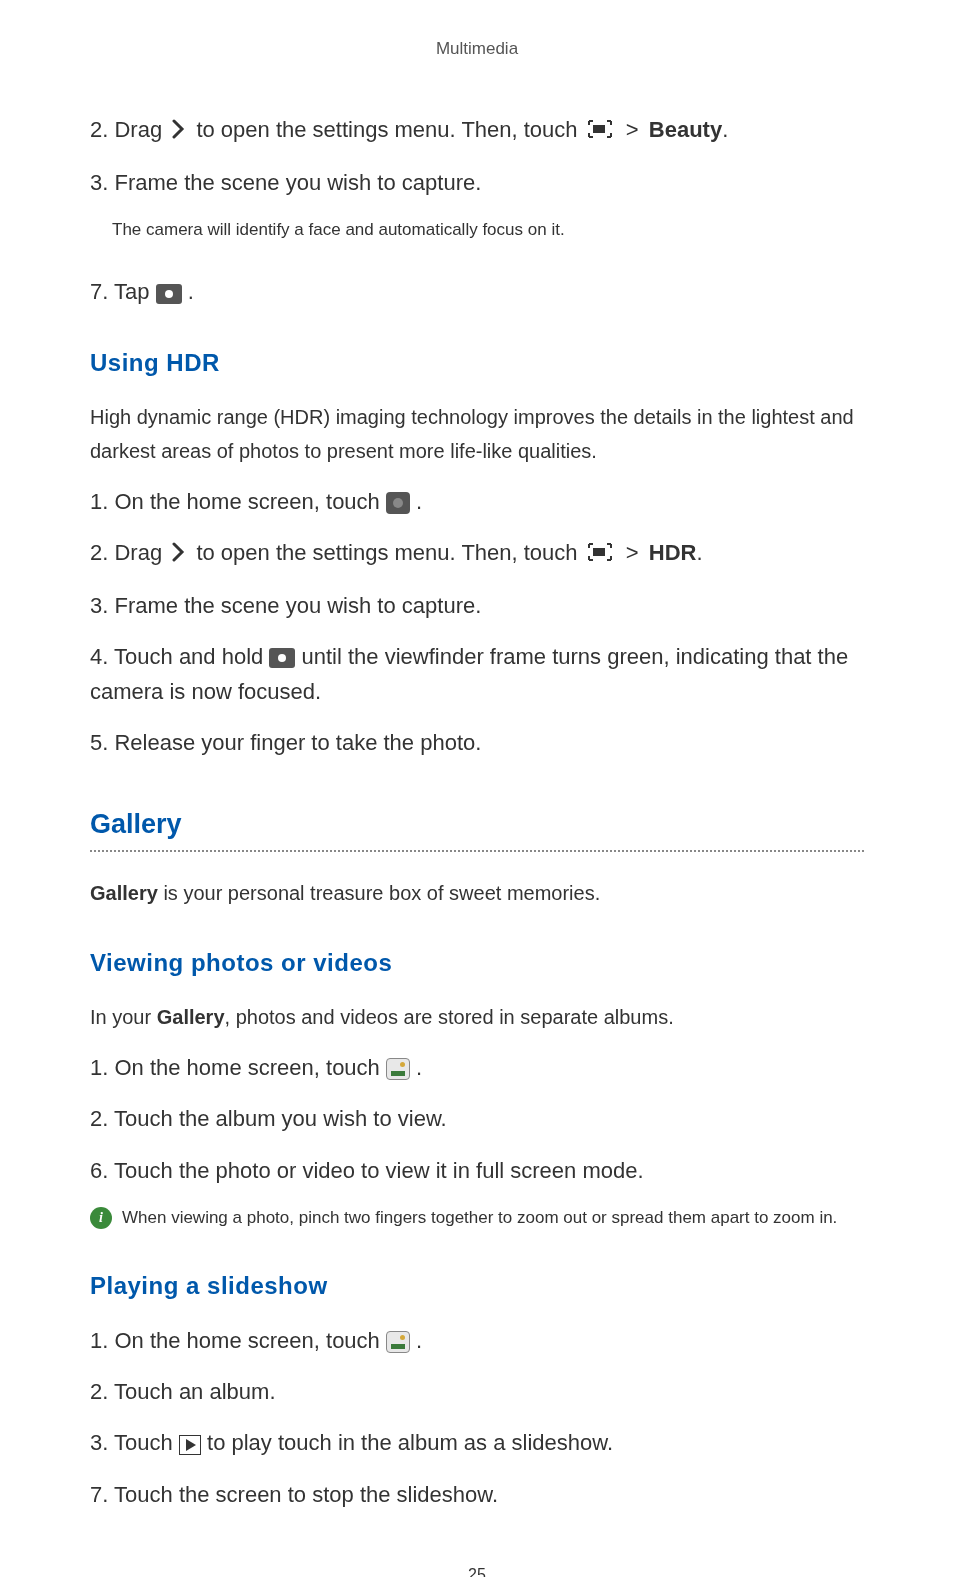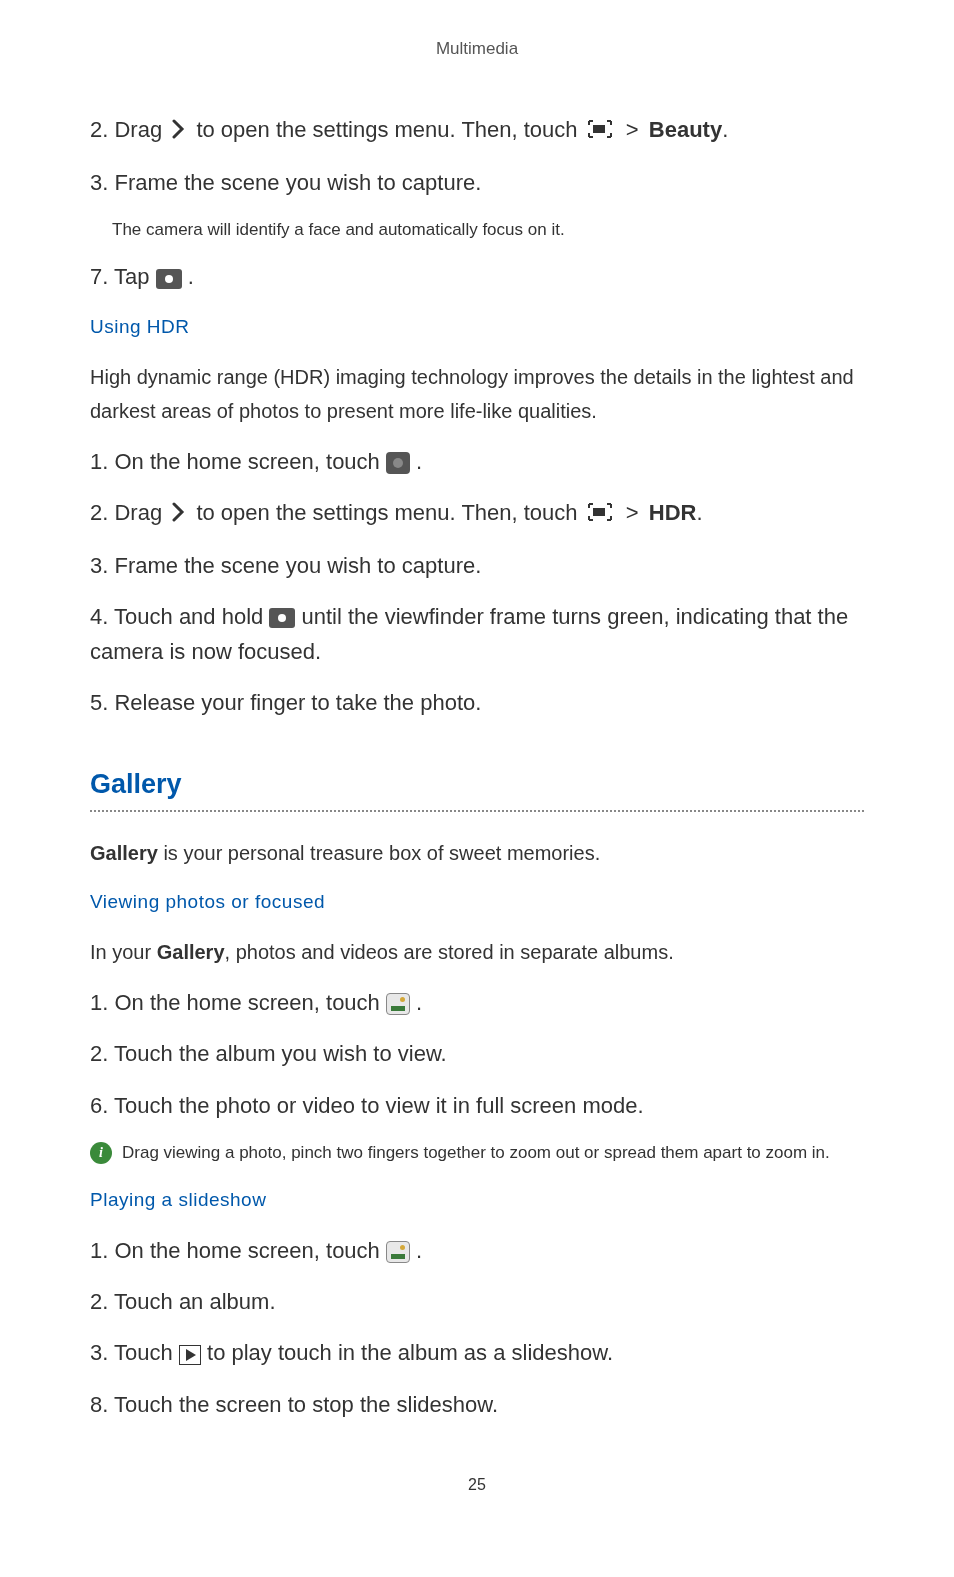--- a/index.html
+++ b/index.html
@@ -25,27 +25,27 @@
     .step {
       margin-bottom: 16px;
       font-size: 22px;
       color: #333;
       padding-left: 0;
     }
     .step-indent {
       padding-left: 22px;
       font-size: 17px;
       color: #333;
-      margin-bottom: 16px;
+      margin-bottom: 31px;
     }
     .subheading {
       color: #0058ab;
-      font-size: 19px;
-      font-weight: normal;
-      margin-top: 17px;
+      font-size: 24px;
+      font-weight: bold;
+      margin-top: 34px;
       margin-bottom: 18px;
       letter-spacing: 0.5px;
     }
     .heading {
       color: #0058ab;
       font-size: 27px;
       font-weight: bold;
       margin-top: 42px;
       margin-bottom: 4px;
     }
@@ -269,50 +269,50 @@
 </div>
 
 <div class="step">5. Release your finger to take the photo.</div>
 
 <div class="heading">Gallery</div>
 <div class="dotted-line"></div>
 <div class="body-text">
   <span class="bold">Gallery</span><span> is your personal treasure box of sweet memories.</span>
 </div>
 
-<div class="subheading">Viewing photos or focused</div>
+<div class="subheading">Viewing photos or videos</div>
 <div class="body-text">
   <span>In your </span><span class="bold">Gallery</span><span>, photos and videos are stored in separate albums.</span>
 </div>
 
 <div class="step">
   <span>1. On the home screen, touch </span>
   <span class="icon-gallery"></span>
   <span> .</span>
 </div>
 
 <div class="step">2. Touch the album you wish to view.</div>
 <div class="step">6. Touch the photo or video to view it in full screen mode.</div>
 
 <div class="info-row">
   <span class="icon-info">i</span>
-  <span class="info-text">Drag viewing a photo, pinch two fingers together to zoom out or spread them apart to zoom in.</span>
+  <span class="info-text">When viewing a photo, pinch two fingers together to zoom out or spread them apart to zoom in.</span>
 </div>
 
 <div class="subheading">Playing a slideshow</div>
 
 <div class="step">
   <span>1. On the home screen, touch </span>
   <span class="icon-gallery"></span>
   <span> .</span>
 </div>
 
 <div class="step">2. Touch an album.</div>
 
 <div class="step">
   <span>3. Touch </span>
   <span class="icon-play"></span>
   <span>to play touch in the album as a slideshow.</span>
 </div>
 
-<div class="step">8. Touch the screen to stop the slideshow.</div>
+<div class="step">7. Touch the screen to stop the slideshow.</div>
 
 <div class="page-number">25</div>
 
 </body></html>

